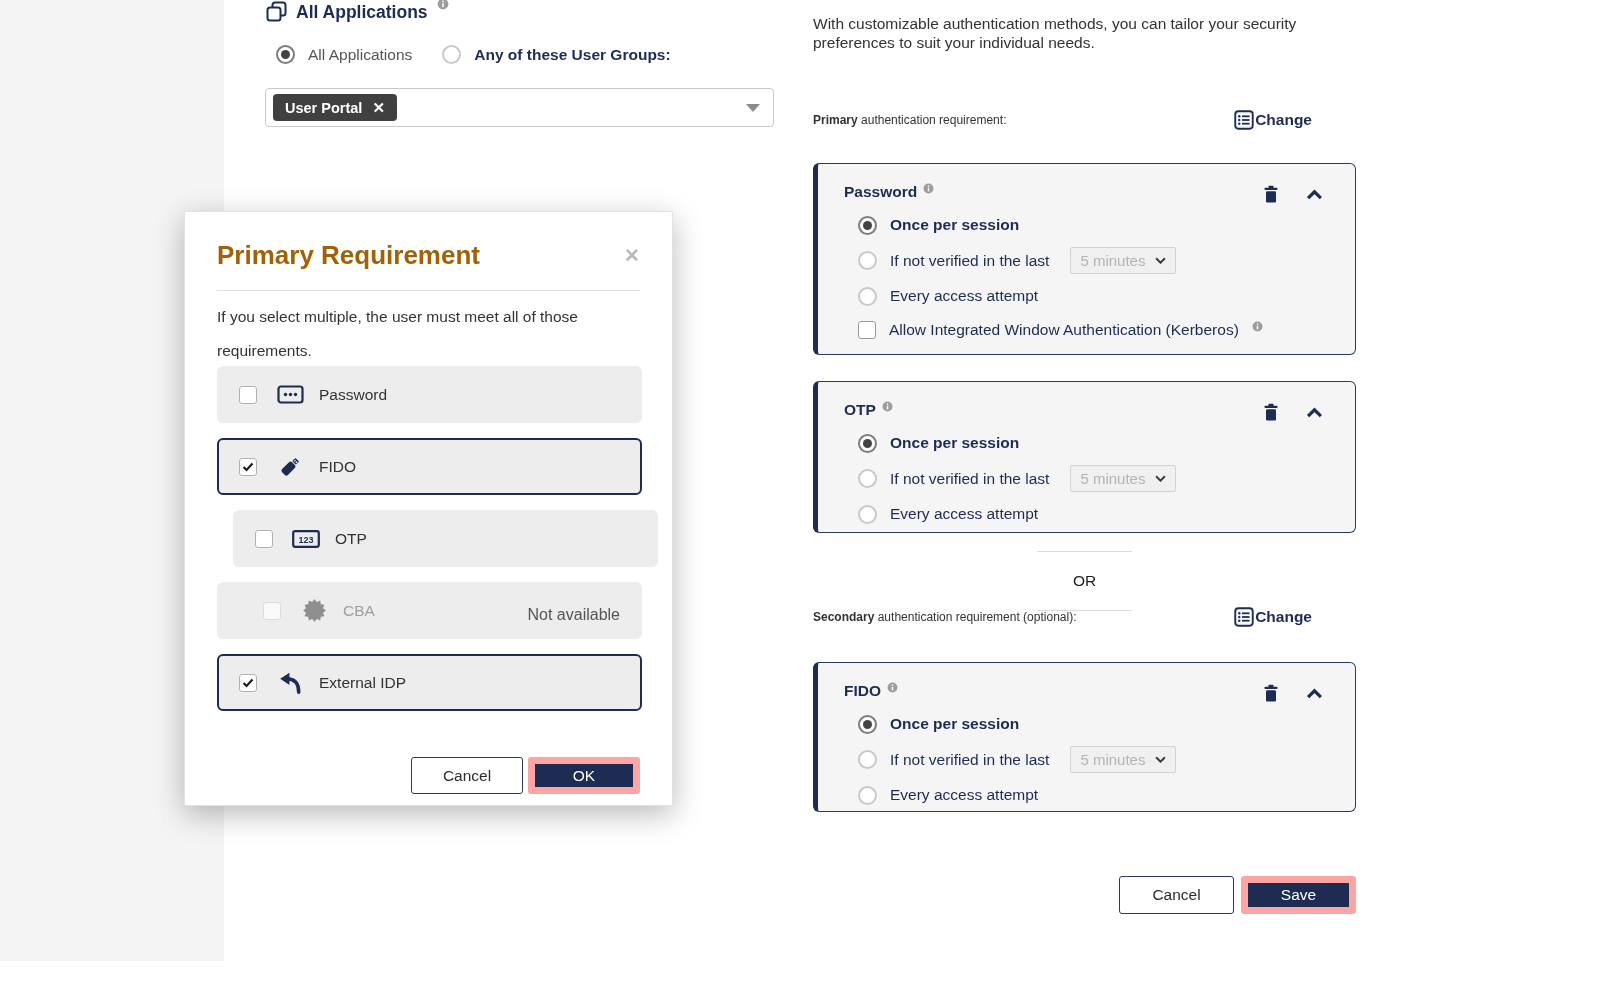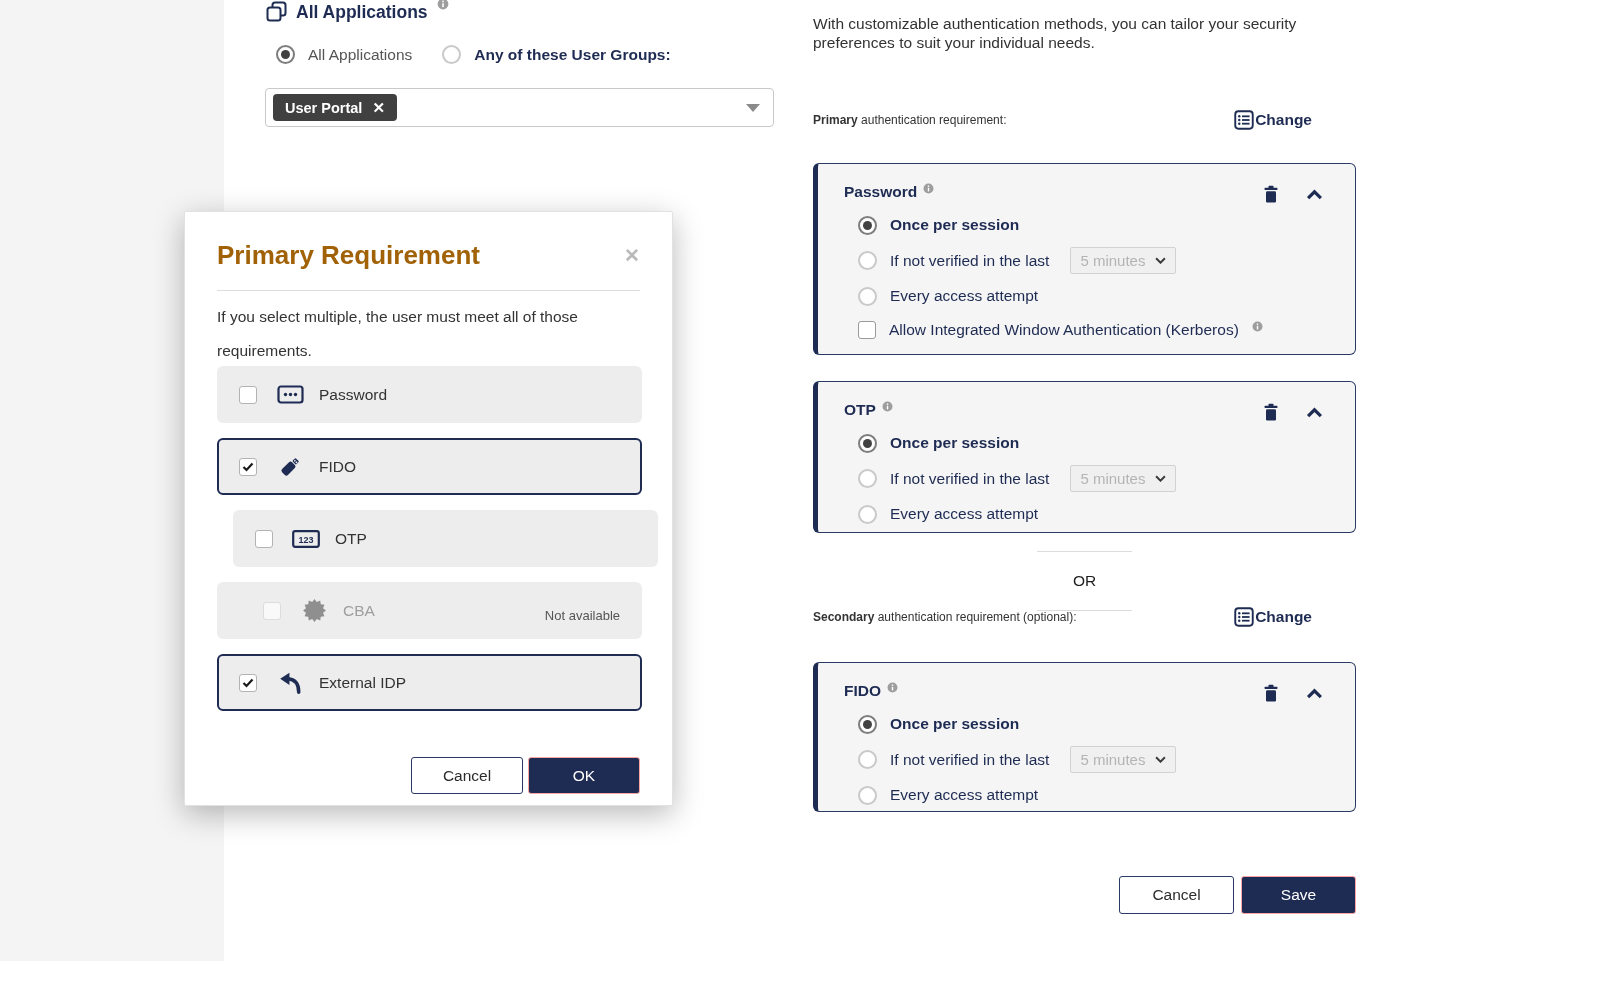--- a/index.html
+++ b/index.html
@@ -36,26 +36,26 @@
   .modal-desc { position:absolute; left:32px; top:88px; width:390px; font-size:15.5px; line-height:34px; color:#333; }
   .mrow { position:absolute; left:32px; width:425px; height:57px; background:#ededee; border:2px solid transparent;
     border-radius:6px; display:flex; align-items:center; padding:0 20px; }
   .mrow.selected { border-color:#1e2b52; }
   .mrow-check { width:18px; height:18px; background:#fff; border:1px solid #b3b3b3; border-radius:3px;
     display:flex; align-items:center; justify-content:center; margin-right:18px; flex:none; }
   .mrow.disabled .mrow-check { border-color:#dcdcdc; background:#f9f9f9; }
   .mrow-ic { width:30px; display:flex; justify-content:center; margin-right:14px; flex:none; }
   .mrow-label { font-size:15.5px; color:#333; }
   .mrow.disabled .mrow-label { color:#9e9e9e; }
-  .mrow-note { margin-left:auto; font-size:13px; color:#555;margin-top:9px; }
+  .mrow-note { margin-left:auto; font-size:16px; color:#555;margin-top:9px; }
   .modal-footer { position:absolute; top:545px; right:32px; display:flex; gap:5px; }
   .btn { height:37px; width:112px; font-family:"Liberation Sans",sans-serif; font-size:15.5px; border-radius:3px;
     display:flex; align-items:center; justify-content:center; cursor:pointer; }
   .btn-outline { background:#fff; border:1px solid #2b3a63; color:#2b2b2b; }
-  .btn-solid { background:#1e2b52; border:1px solid #fca5a5; color:#fff; }
+  .btn-solid { background:#1e2b52; border:7px solid #fca5a5; color:#fff; }
 
   
   .right-col { position:absolute; left:813px; top:0; width:543px; height:990px; }
   .intro { position:absolute; left:0; top:14px; width:525px; font-size:15.5px; line-height:19px; color:#333; }
   .hdr-row { position:absolute; left:0; width:100%; display:flex; justify-content:space-between; align-items:center; padding-right:44px; }
   .hdr-row.primary { top:110px; }
   .hdr-row.secondary { top:607px; }
   .hdr-label { font-size:12px; color:#333; }
   .hdr-label b { color:#333; }
   .change-link { display:flex; align-items:center; gap:1px; color:#1e2b52; font-weight:bold; font-size:15.5px; cursor:pointer;justify-content:center; }

